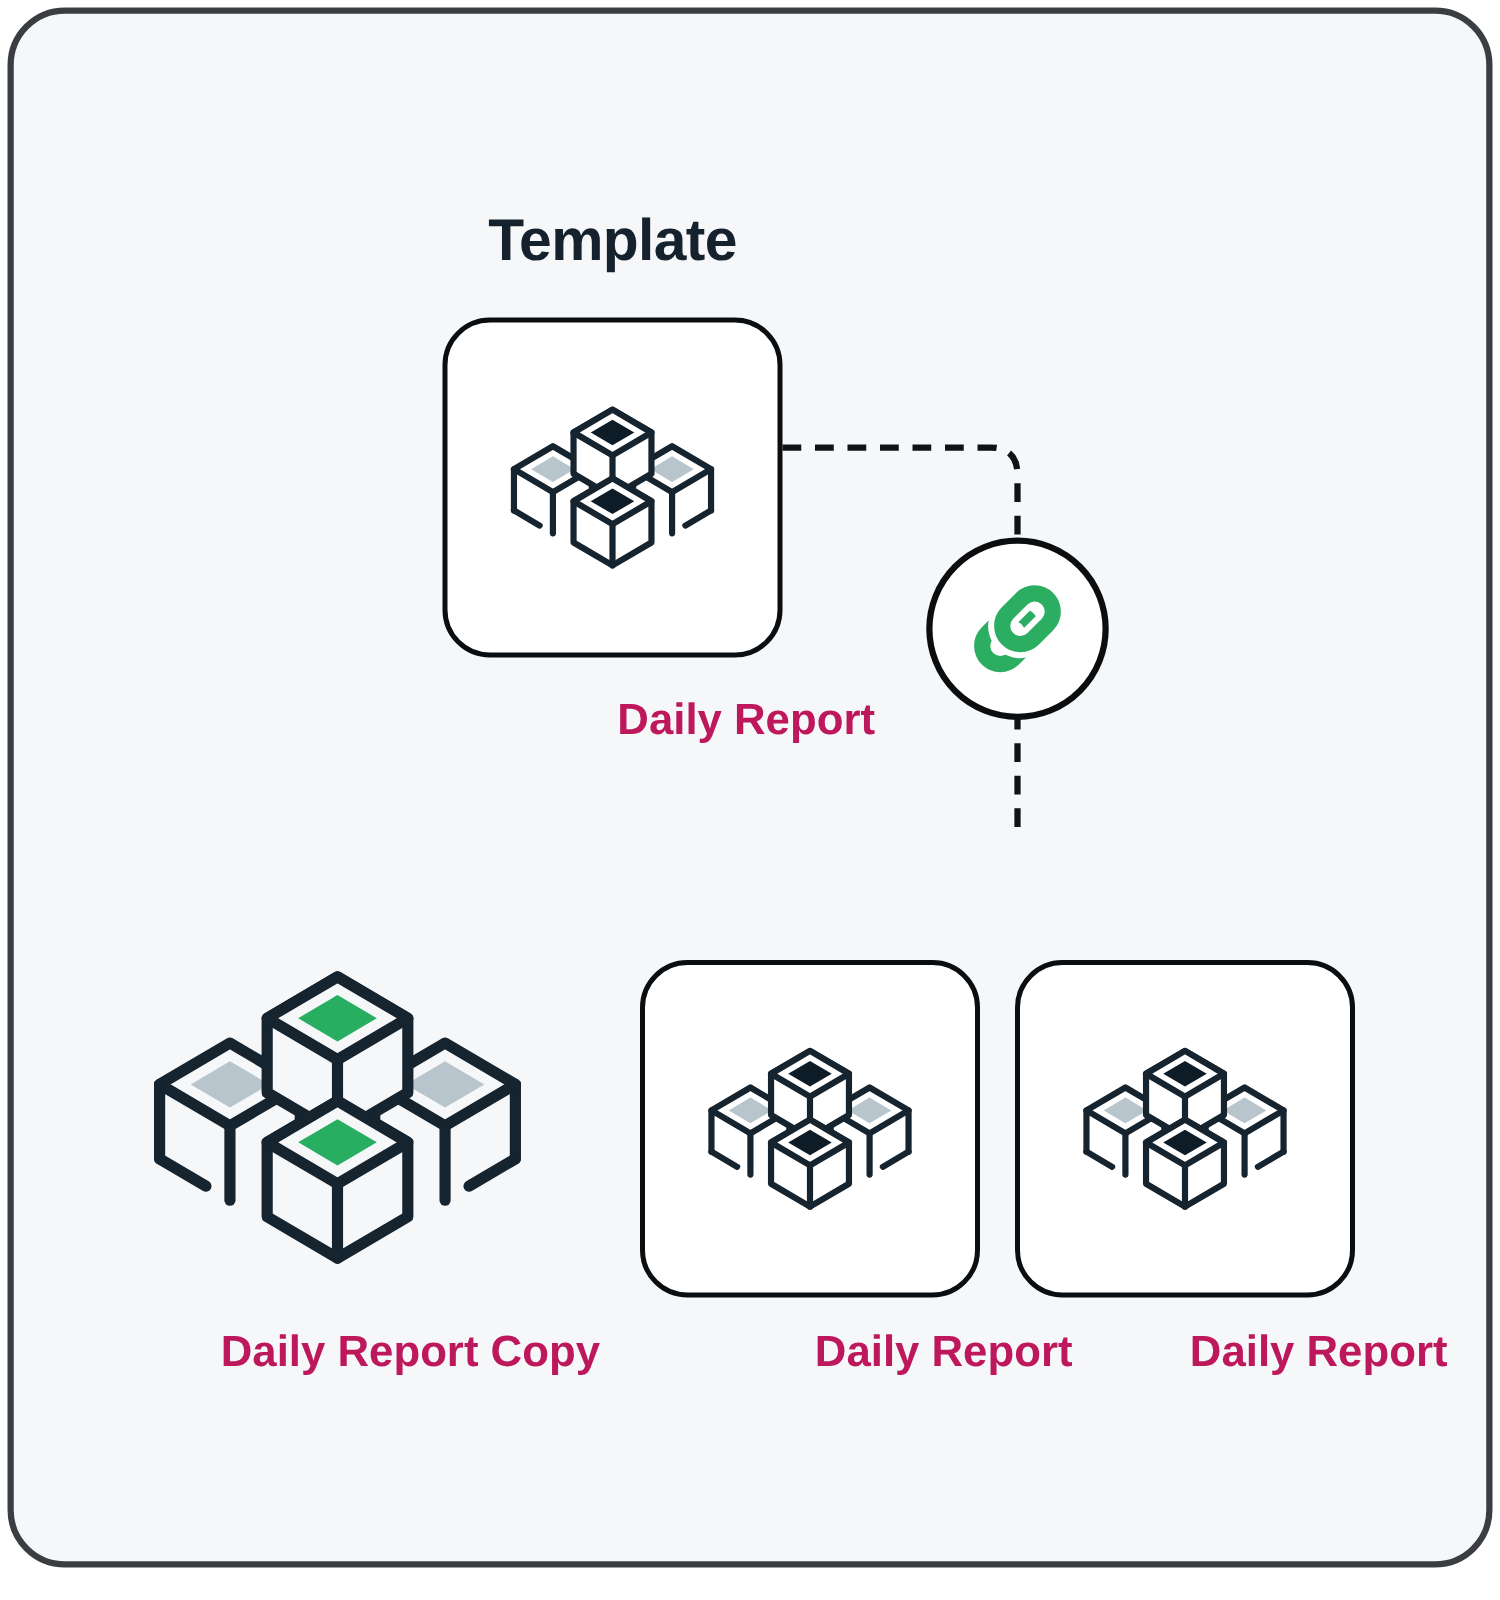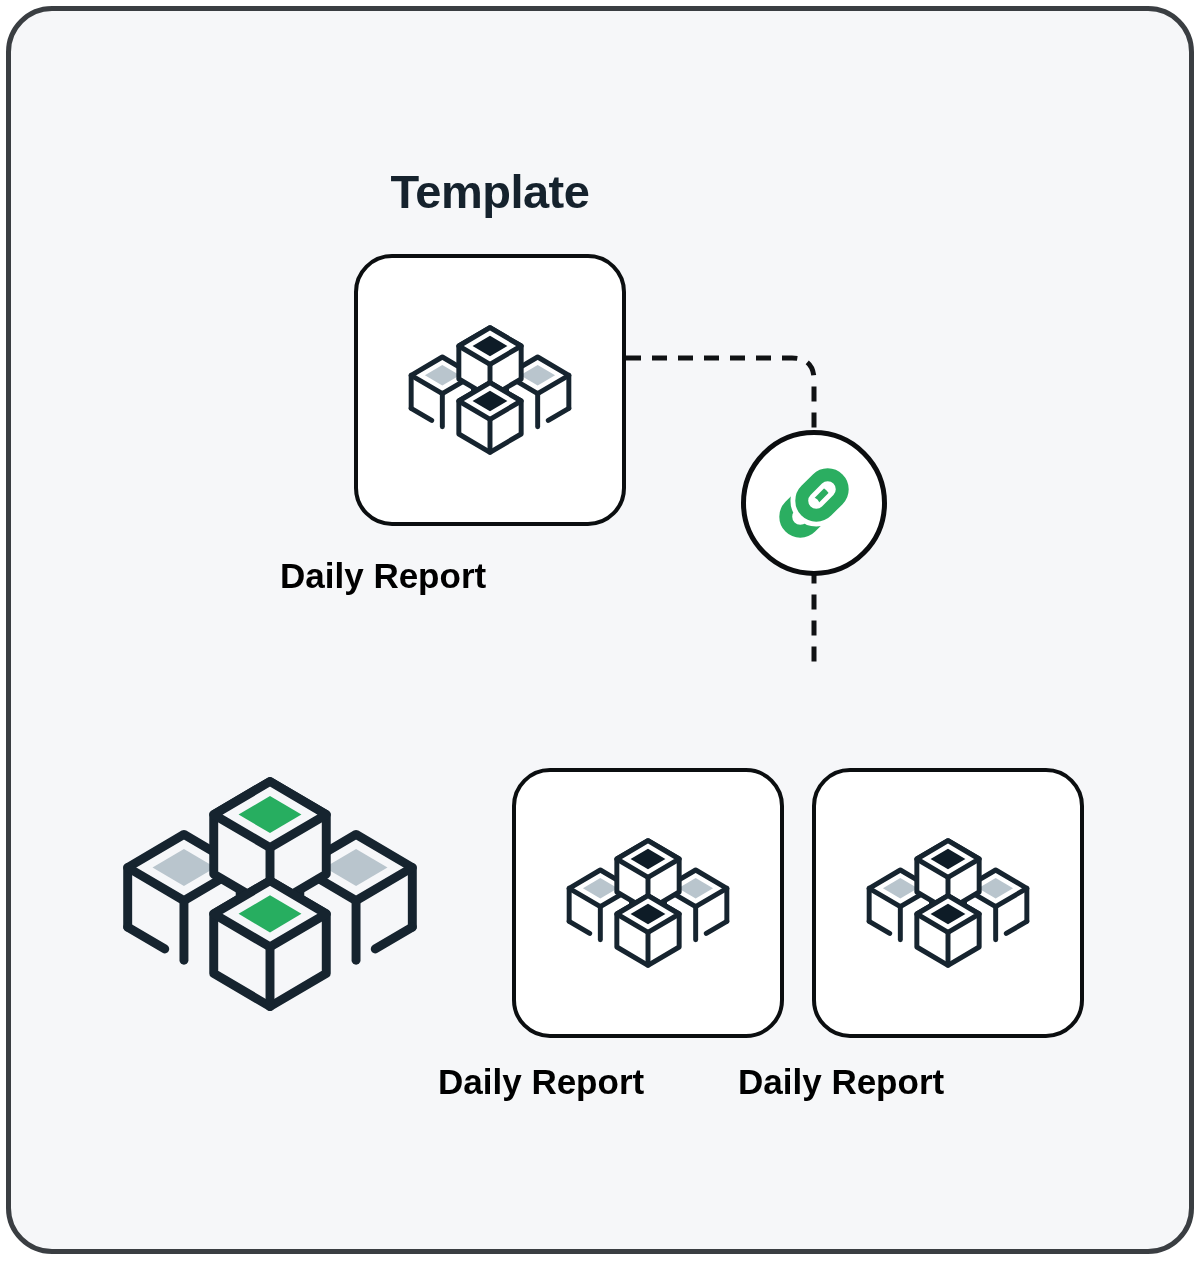--- a/index.html
+++ b/index.html
@@ -19,22 +19,22 @@
 
   .heading {
     position:absolute; width:400px; text-align:center;
     font-size:47px; font-weight:700; color:#15222d;
     letter-spacing:-0.5px;
   }
   .heading-template { left:290px; top:164px; }
   .heading-references { left:598px; top:682px; }
 
   .label {
-    position:absolute; width:420px; text-align:left;
-    font-size:35px; font-weight:600; color:#000000;
+    position:absolute; width:420px; text-align:right;
+    font-size:35px; font-weight:600; color:#be185d;
   }
   .label-template { left:280px; top:556px; }
   .label-copy     { left:60px;  top:1062px; }
   .label-ref1     { left:438px; top:1062px; }
   .label-ref2     { left:738px; top:1062px; }
 
   .card {
     position:absolute; background:#ffffff;
     border:4px solid #0b0e10; border-radius:38px;
     display:flex; align-items:center; justify-content:center;
@@ -129,20 +129,21 @@
         <rect x="19" y="17" width="28" height="18" rx="9" fill="none" stroke="#ffffff" stroke-width="14"></rect>
         <rect x="19" y="17" width="28" height="18" rx="9" fill="none" stroke="#2bae61" stroke-width="8"></rect>
       </g>
     </svg>
   </div>
 
 
   <svg class="cubes cubes-copy" width="398" height="278" viewBox="0 0 120 84">
     <use href="#cubes-icon-green"></use>
   </svg>
+  <div class="label label-copy">Daily Report Copy</div>
 
   <div class="card card-ref1">
     <svg class="cubes" width="220" height="154" viewBox="0 0 120 84">
       <use href="#cubes-icon-dark"></use>
     </svg>
   </div>
   <div class="label label-ref1">Daily Report</div>
 
   <div class="card card-ref2">
     <svg class="cubes" width="220" height="154" viewBox="0 0 120 84">

